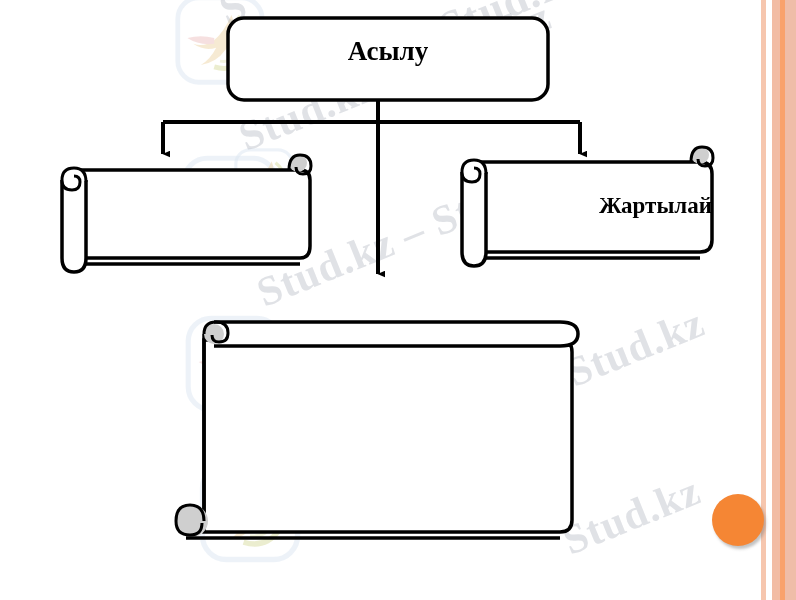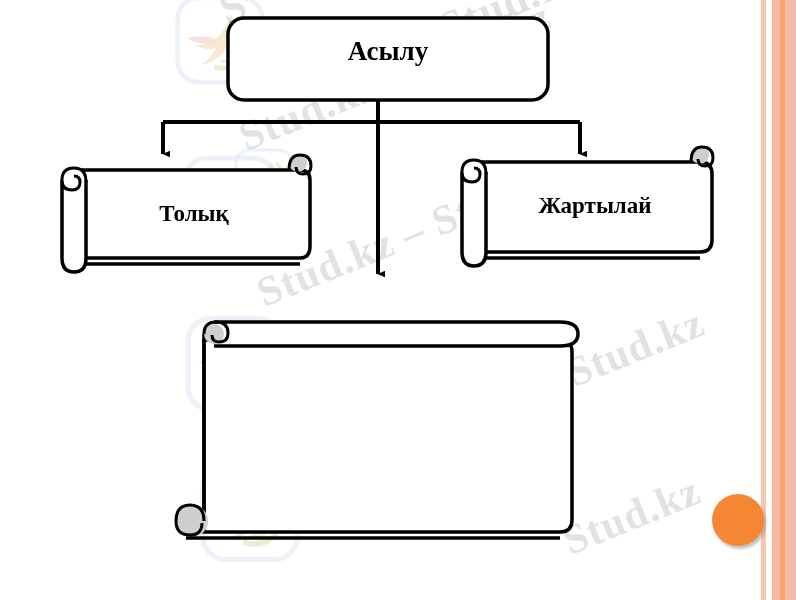--- a/index.html
+++ b/index.html
@@ -190,23 +190,22 @@
       <path d="M204,334 Q204,322 216,322 Q228,322 228,333 Q228,342 219,342 Q212,342 212,335" fill="none" stroke="#000000" stroke-width="3"></path>
 
       <circle cx="192" cy="521" r="16" fill="#cfcfcf" stroke="none"></circle>
       <path d="M204,521 Q204,505 190,505 Q176,505 176,521 Q176,535 190,535 Q202,535 202,523" fill="none" stroke="#000000" stroke-width="3"></path>
       <path d="M186,538 L560,538" fill="none" stroke="#000000" stroke-width="3.5"></path>
     </g>
   </svg>
 
   <div id="root-label" class="node-label" style="left:228px; top:36px; width:320px;">Асылу</div>
 
-  <div id="left-label" class="node-label" style="left:78px; top:200px; width:232px;">Толық</div>
-
-  <div id="right-label" class="node-label" style="left:478px; top:192px; width:234px;">Жартылай</div>
+
+  <div id="right-label" class="node-label" style="left:478px; top:192px; width:234px;text-align:right;">Жартылай</div>
 
 
   <div id="stripes">
       <div class="stripe" style="left: 761px; width: 5px; background: rgb(246, 198, 174);"></div>
       <div class="stripe" style="left: 772px; width: 8px; background: rgb(242, 188, 164);"></div>
       <div class="stripe" style="left: 780px; width: 5px; background: rgb(249, 162, 108);"></div>
       <div class="stripe" style="left: 785px; width: 11px; background: rgb(239, 189, 168);"></div>
     </div>
   <div id="orange-dot" class="orange-dot" style="left: 712px; top: 494px; width: 52px; height: 52px; background: rgb(245, 134, 52);"></div>
 

